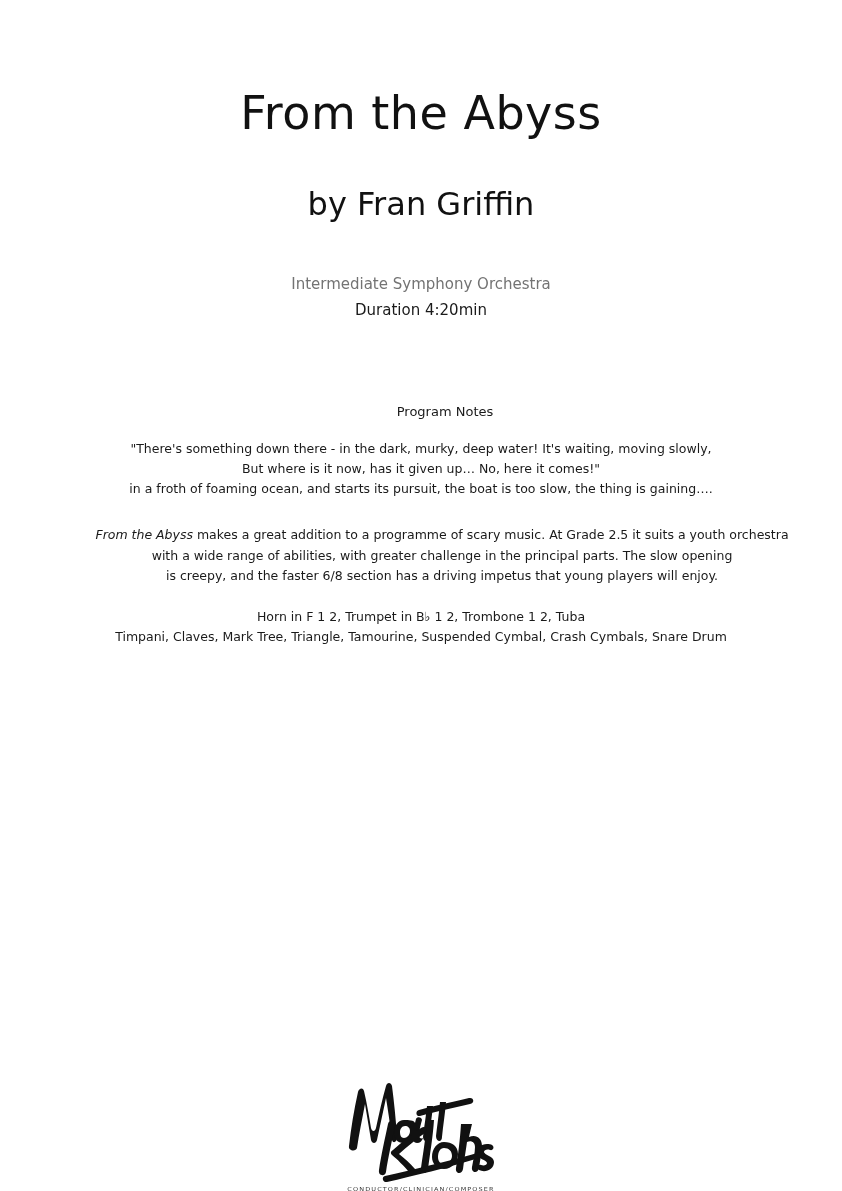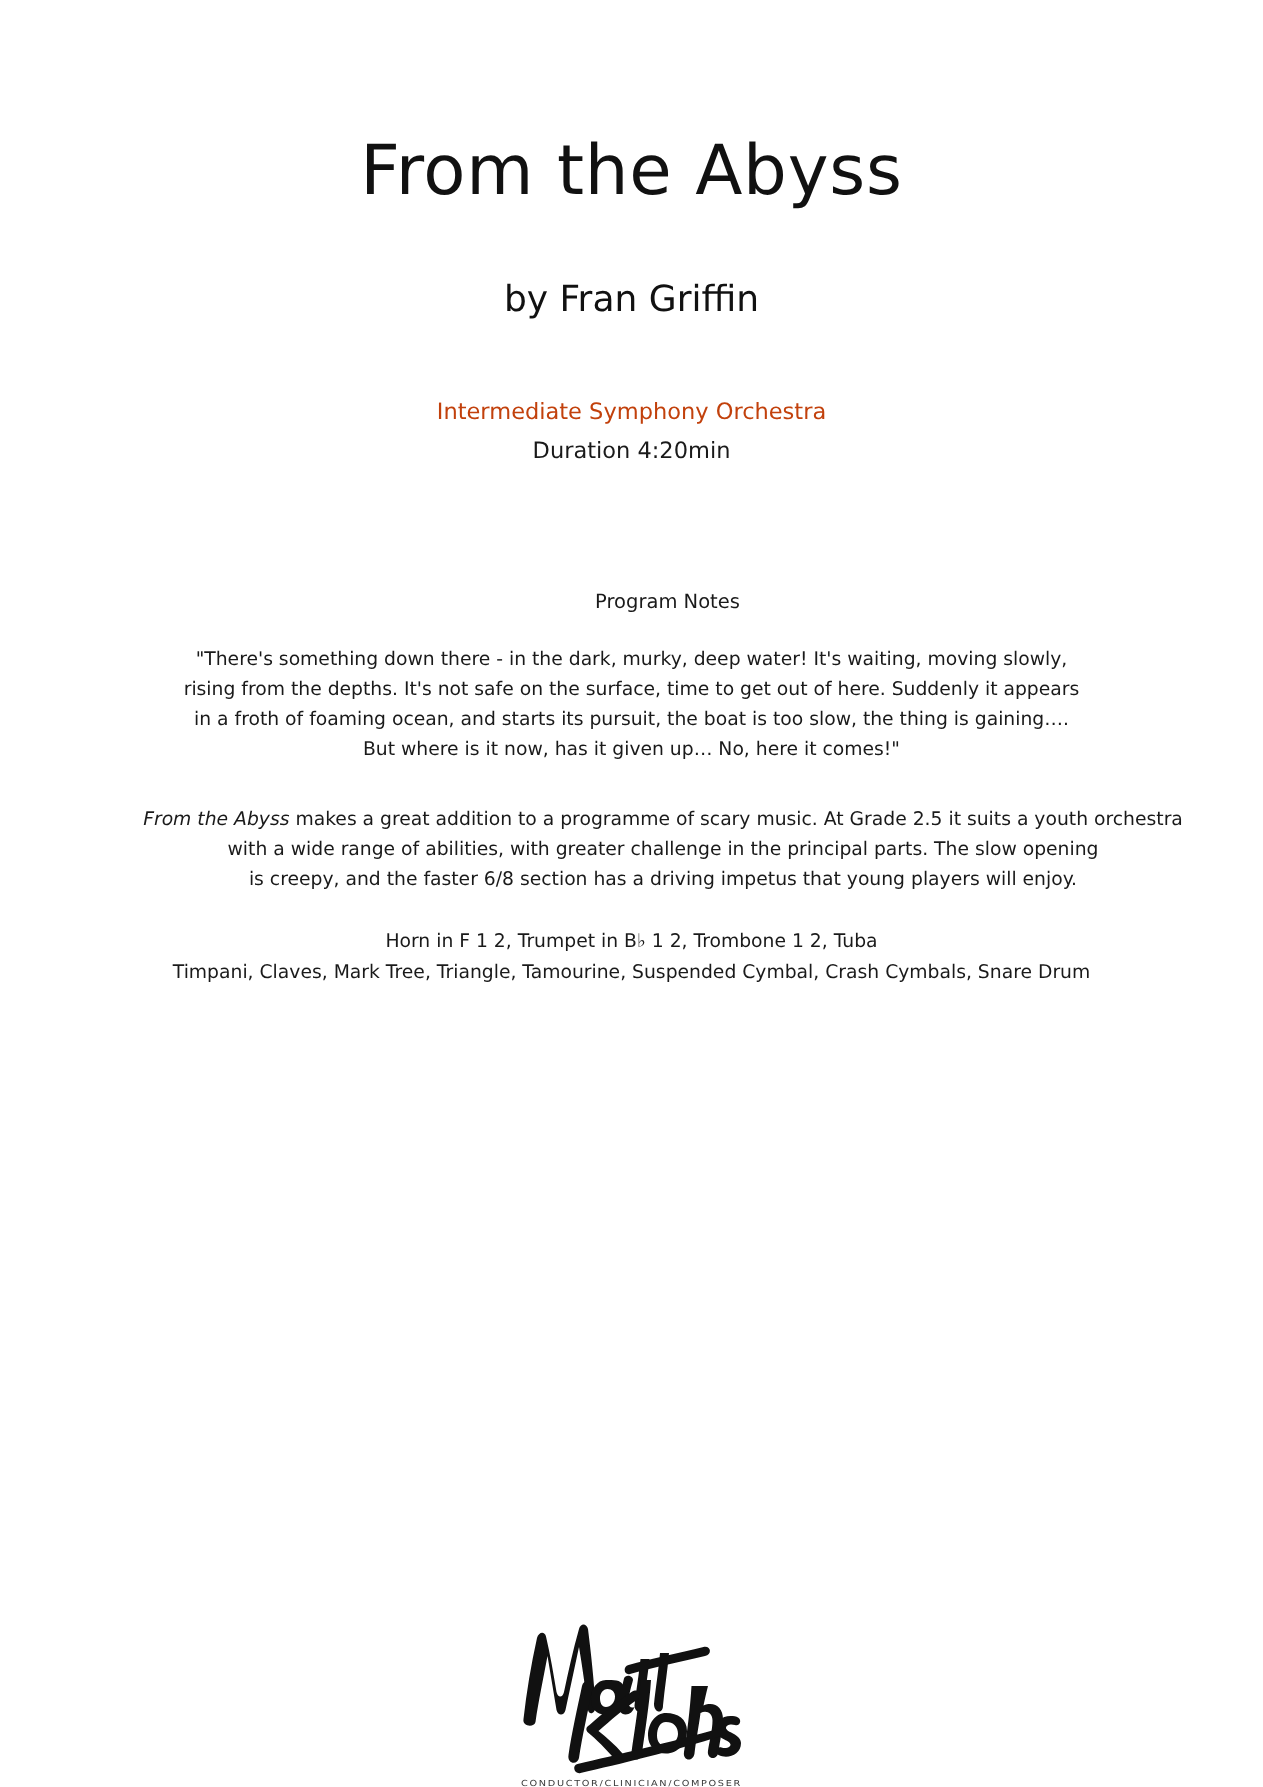--- a/index.html
+++ b/index.html
@@ -27,31 +27,31 @@
     font-size: 46px;
     font-weight: 400;
     letter-spacing: 0.5px;
     margin-top: 88px;
     line-height: 1.1;
     color: #111;
   }
 
   .composer {
     text-align: center;
-    font-size: 24px;
+    font-size: 32px;
     font-weight: 400;
     margin-top: 46px;
     color: #111;
   }
 
   .ensemble {
     text-align: center;
     font-size: 15px;
     margin-top: 52px;
-    color: #c2410c;
+    color: #737373;
   }
 
   .duration {
     text-align: center;
     font-size: 15px;
     margin-top: 8px;
     color: #1a1a1a;
   }
 
   .section-heading {
@@ -139,23 +139,22 @@
   <div class="composer">by Fran Griffin</div>
 
   <div class="ensemble">Intermediate Symphony Orchestra</div>
 
   <div class="duration">Duration 4:20min</div>
 
   <div class="section-heading program-heading">Program Notes</div>
 
   <div class="quote">
     <span class="quote-line">"There's something down there - in the dark, murky, deep water! It's waiting, moving slowly,</span>
-    <span class="quote-line">rising from the depths. It's not safe on the surface, time to get out of here. Suddenly it appears</span>
+    <span class="quote-line">But where is it now, has it given up… No, here it comes!"</span>
     <span class="quote-line">in a froth of foaming ocean, and starts its pursuit, the boat is too slow, the thing is gaining….</span>
-    <span class="quote-line">But where is it now, has it given up… No, here it comes!"</span>
   </div>
 
   <div class="blurb">
     <span class="blurb-line"><span class="work-title-italic">From the Abyss</span><span> makes a great addition to a programme of scary music. At Grade 2.5 it suits a youth orchestra</span></span>
     <span class="blurb-line">with a wide range of abilities, with greater challenge in the principal parts. The slow opening</span>
     <span class="blurb-line">is creepy, and the faster 6/8 section has a driving impetus that young players will enjoy.</span>
   </div>
 
 
   <div class="instrumentation">

